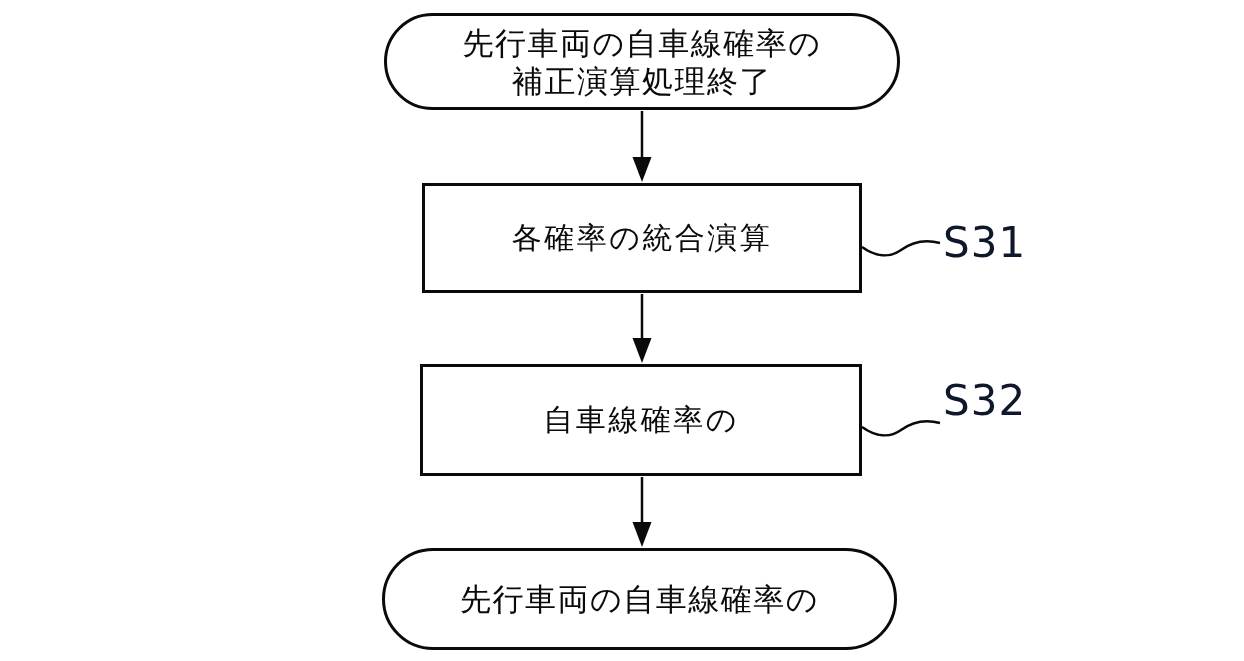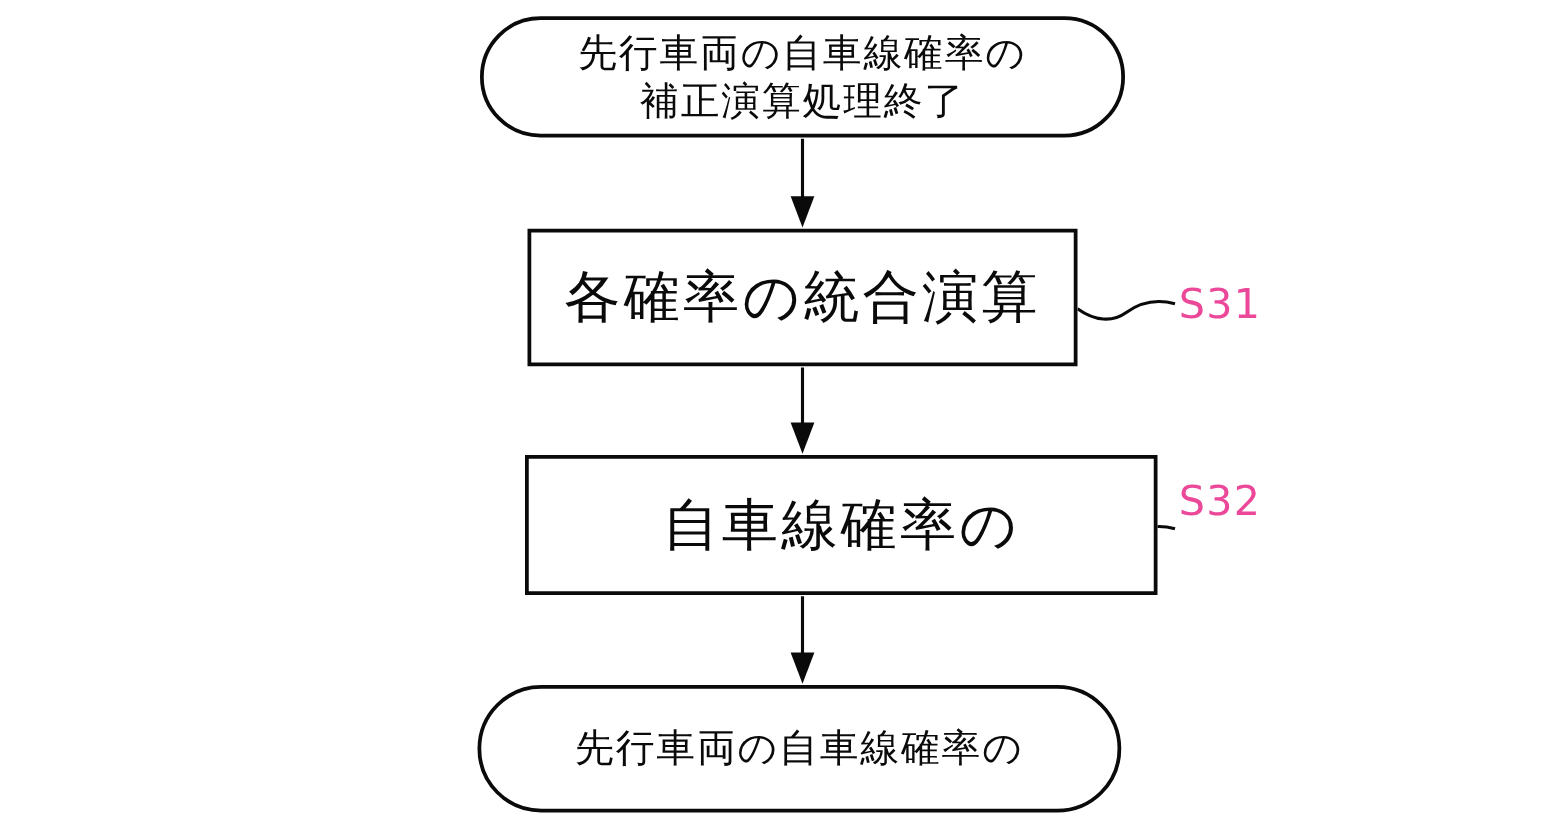--- a/index.html
+++ b/index.html
@@ -31,33 +31,33 @@
   .terminator {
     font-size: 31px;
     line-height: 38px;
     letter-spacing: 1.5px;
     white-space: nowrap;
     text-align: right;
   }
   .terminator-start { left: 384px; top: 13px;  width: 516px; height: 97px;  border-radius: 49px; }
   .terminator-end   { left: 382px; top: 548px; width: 515px; height: 102px; border-radius: 51px; }
   .process {
-    font-size: 45px;
+    font-size: 30px;
     letter-spacing: 2.5px;
     line-height: 46px;
     white-space: nowrap;
   }
   .process-1 { left: 422px; top: 183px; width: 440px; height: 110px; }
-  .process-2 { left: 420px; top: 364px; width: 506px; height: 112px; align-items: center; }
+  .process-2 { left: 420px; top: 364px; width: 442px; height: 112px; align-items: center; }
   .step-label {
     position: absolute;
-    font-size: 33px;
+    font-size: 42px;
     line-height: 34px;
     letter-spacing: 1px;
-    color: #ec4899;
+    color: #0f172a;
     white-space: nowrap;
   }
   .step-label-s31 { left: 943px; top: 226px; }
   .step-label-s32 { left: 943px; top: 384px; }
 </style>
 </head>
 <body>
 
 <div class="canvas">
 

